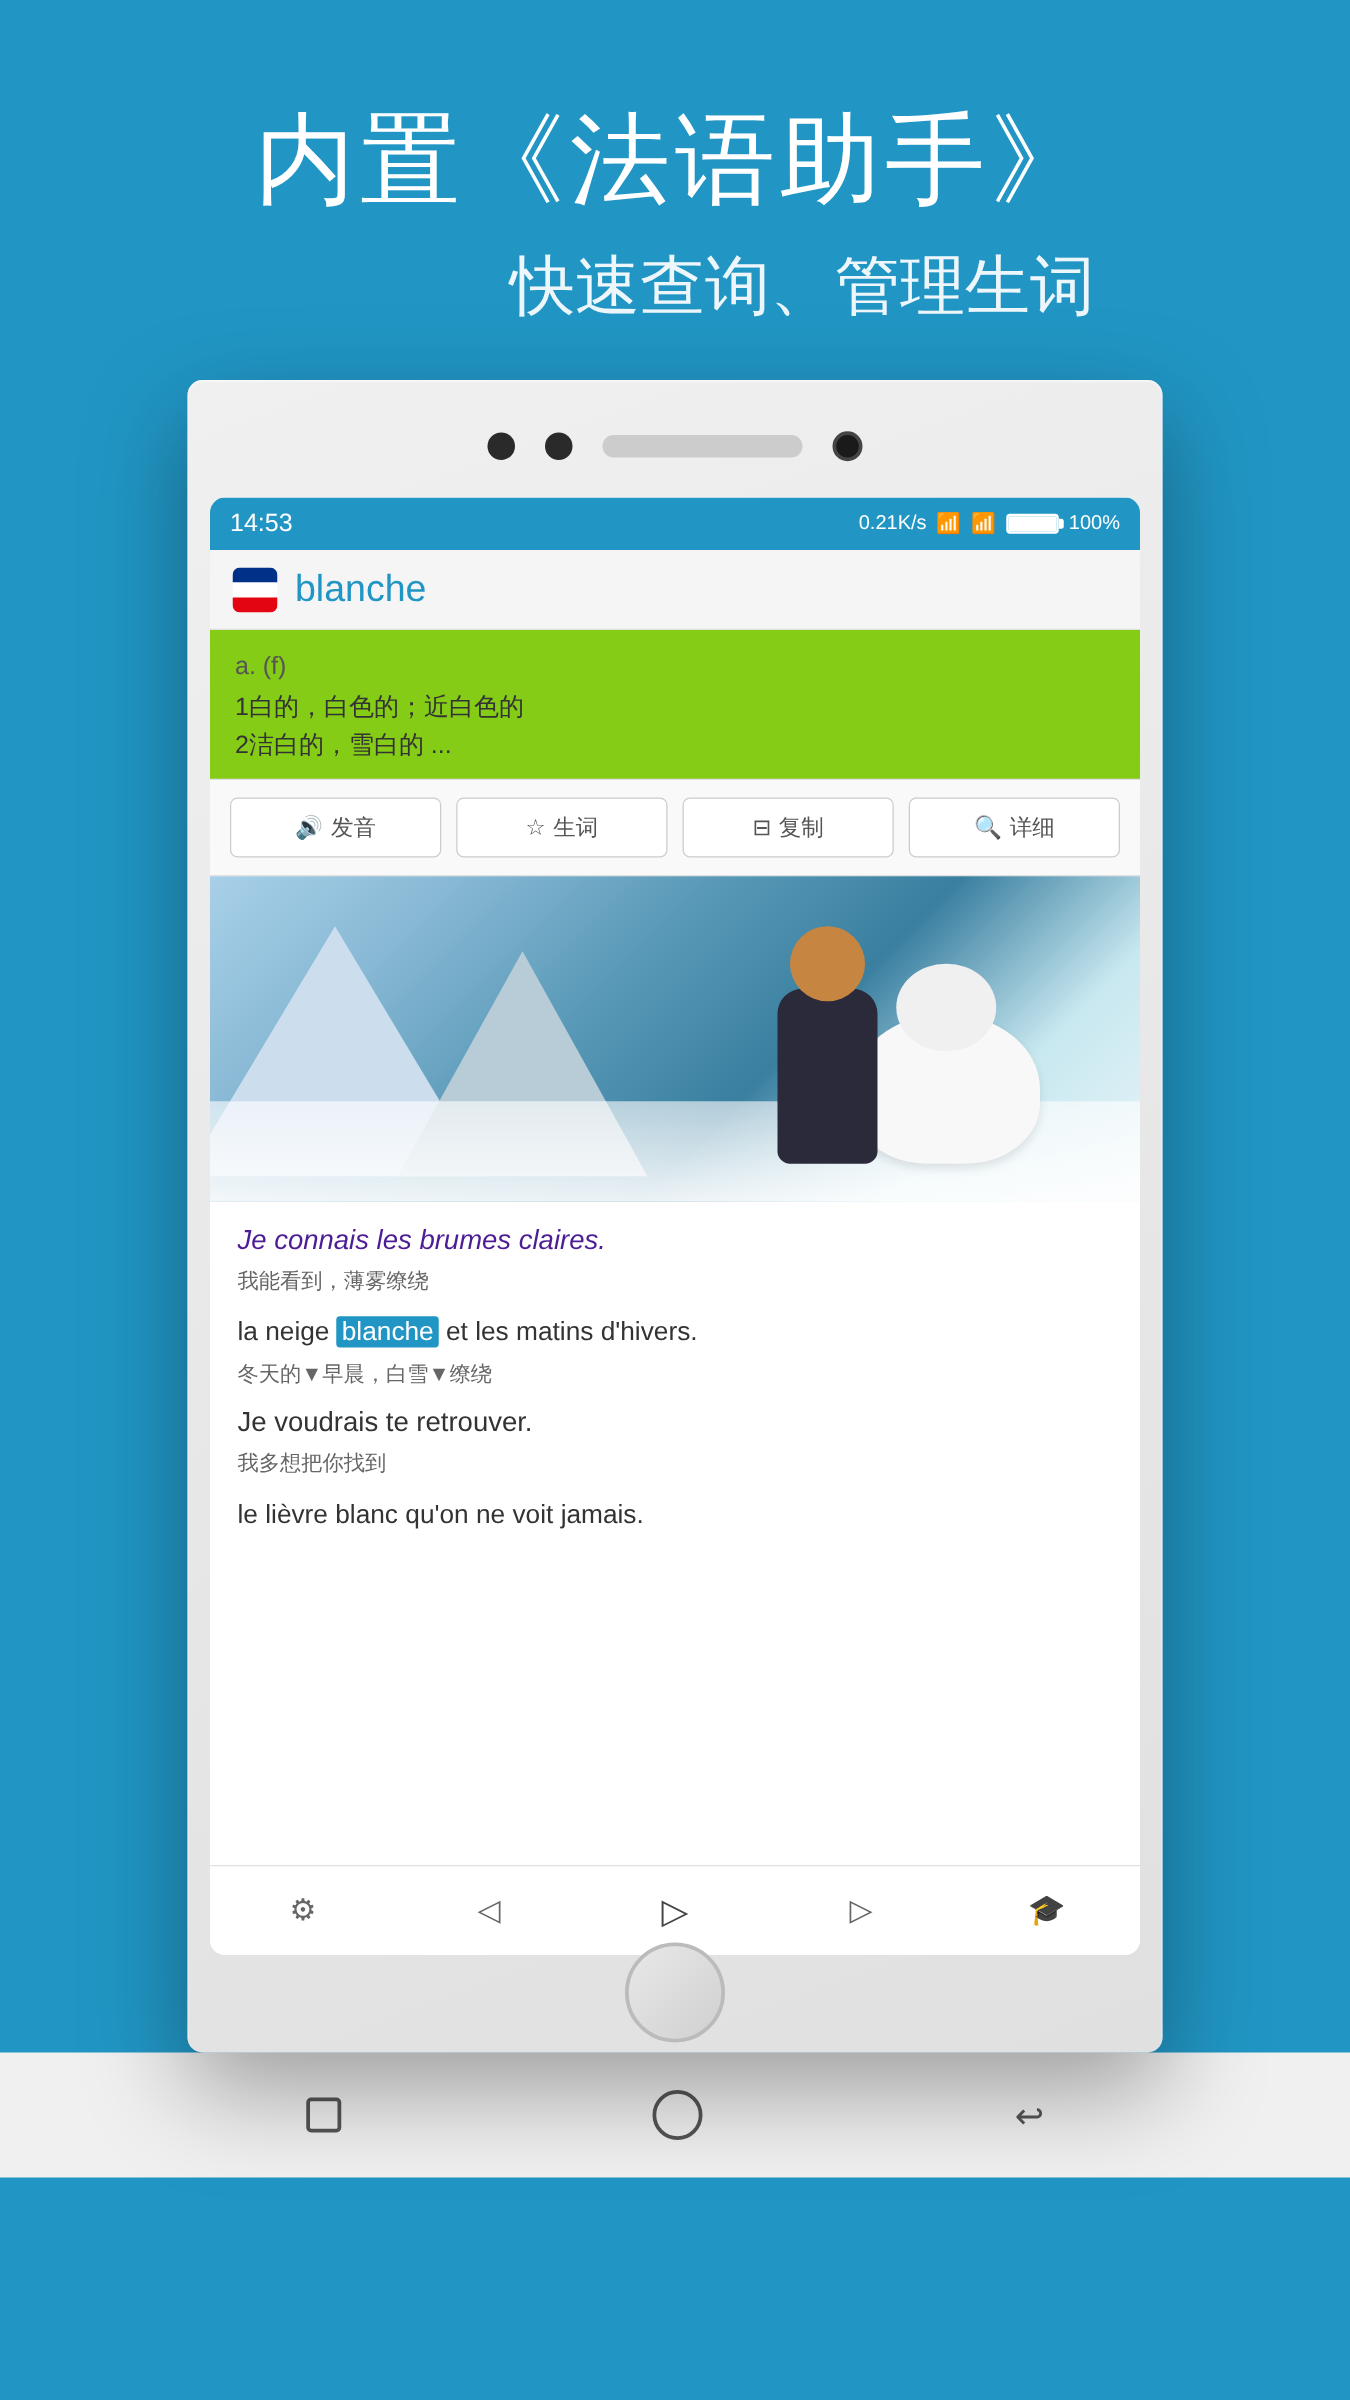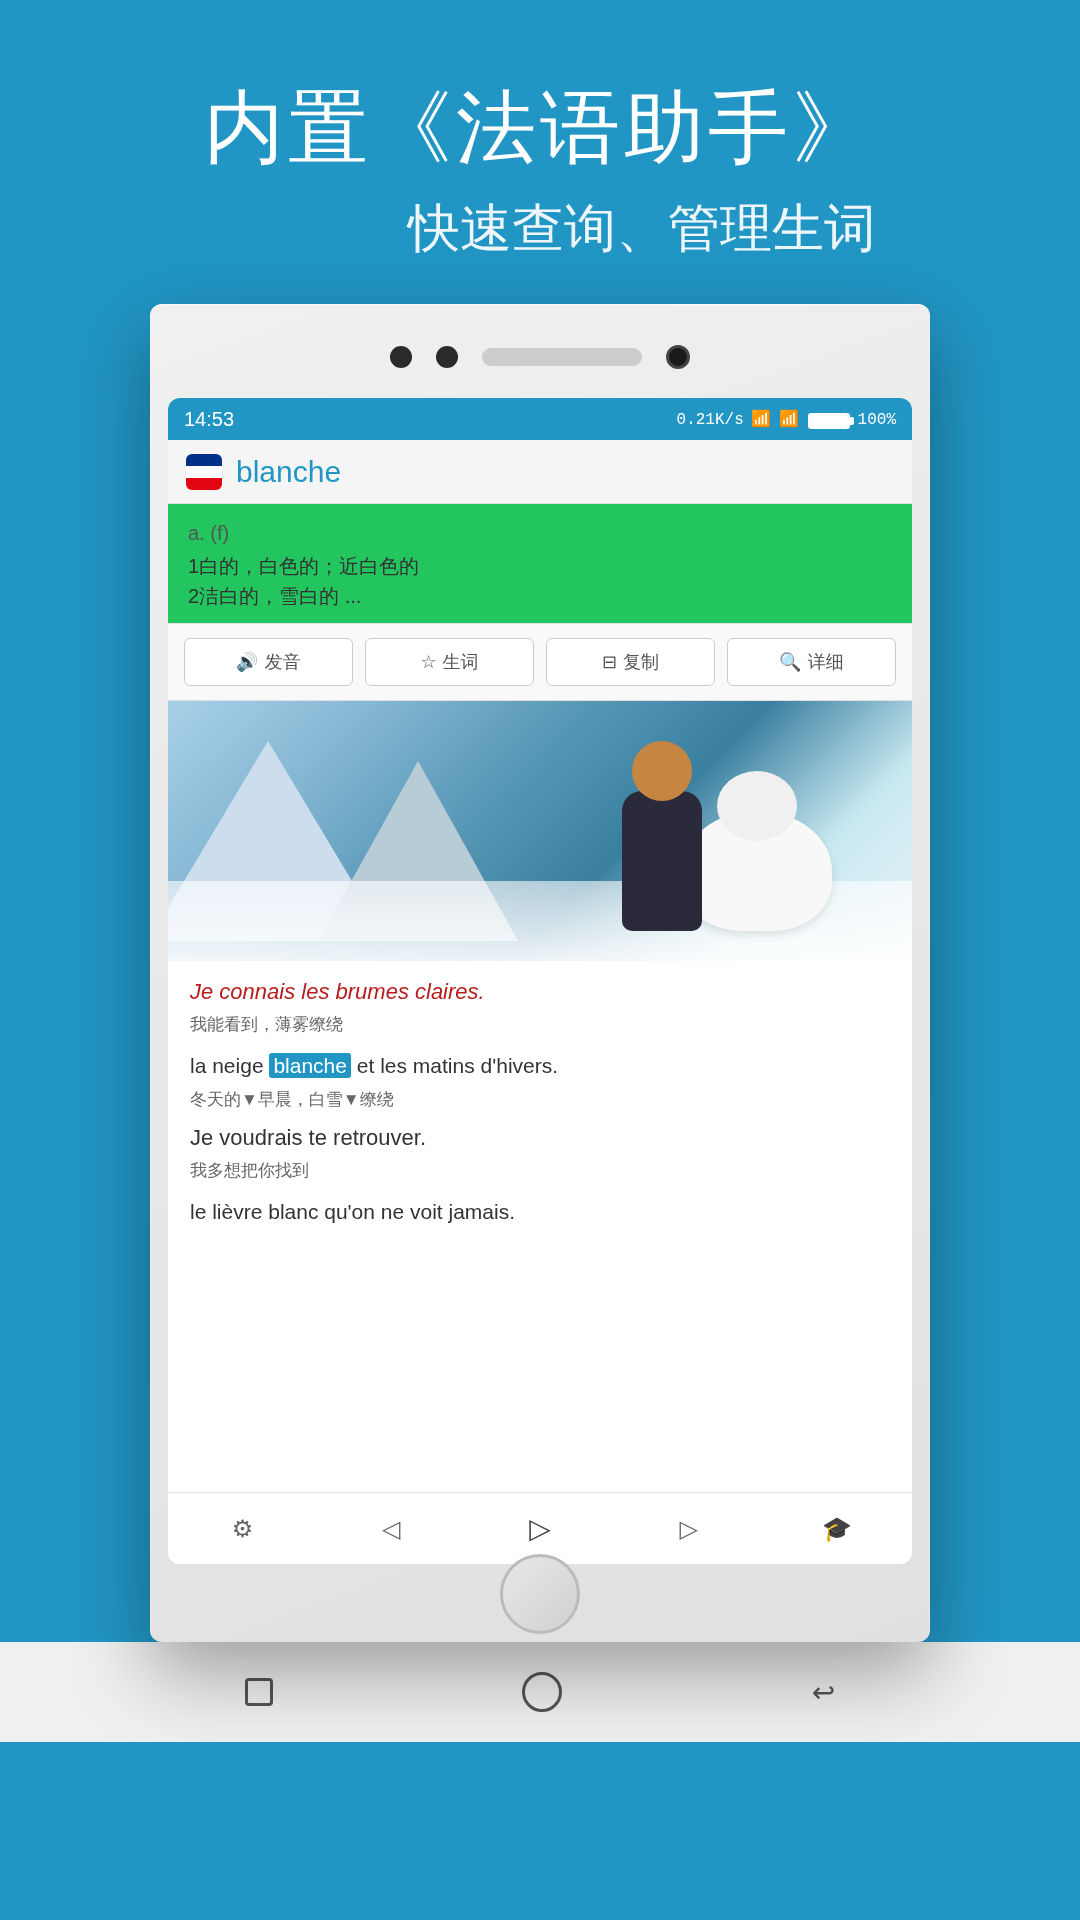--- a/index.html
+++ b/index.html
@@ -99,25 +99,24 @@
       padding: 0 16px;
       flex-shrink: 0;
     }
     .status-time {
       color: #fff;
       font-size: 20px;
       font-weight: 500;
     }
     .status-right {
       display: flex;
-      align-items: flex-end;
+      align-items: center;
       gap: 8px;
       color: #fff;
       font-size: 16px;
-      font-family: Liberation Mono, monospace;
     }
     .battery-bar {
       width: 42px;
       height: 16px;
       border: 2px solid #fff;
       border-radius: 3px;
       position: relative;
       display: inline-flex;
       align-items: center;
     }
@@ -163,21 +162,21 @@
     .flag-white { background: #fff; flex: 1; }
     .flag-red { background: #e30511; flex: 1; }
     .search-word {
       color: #2196c4;
       font-size: 30px;
       font-weight: 500;
     }
 
     
     .definition-area {
-      background: #22c55e;
+      background: #84cc16;
       padding: 18px 20px 12px;
       border-bottom: 1px solid #e0e0e0;
       flex-shrink: 0;
     }
     .def-pos {
       color: #555;
       font-size: 20px;
       margin-bottom: 6px;
     }
     .def-text {
@@ -295,21 +294,21 @@
     }
 
     
     .content-area {
       flex: 1;
       overflow: hidden;
       padding: 18px 22px 0;
       background: #fff;
     }
     .french-sentence {
-      color: #b91c1c;
+      color: #4c1d95;
       font-size: 22px;
       margin-bottom: 8px;
       font-style: italic;
     }
     .chinese-translation {
       color: #666;
       font-size: 17px;
       margin-bottom: 14px;
     }
     .sentence-line {

